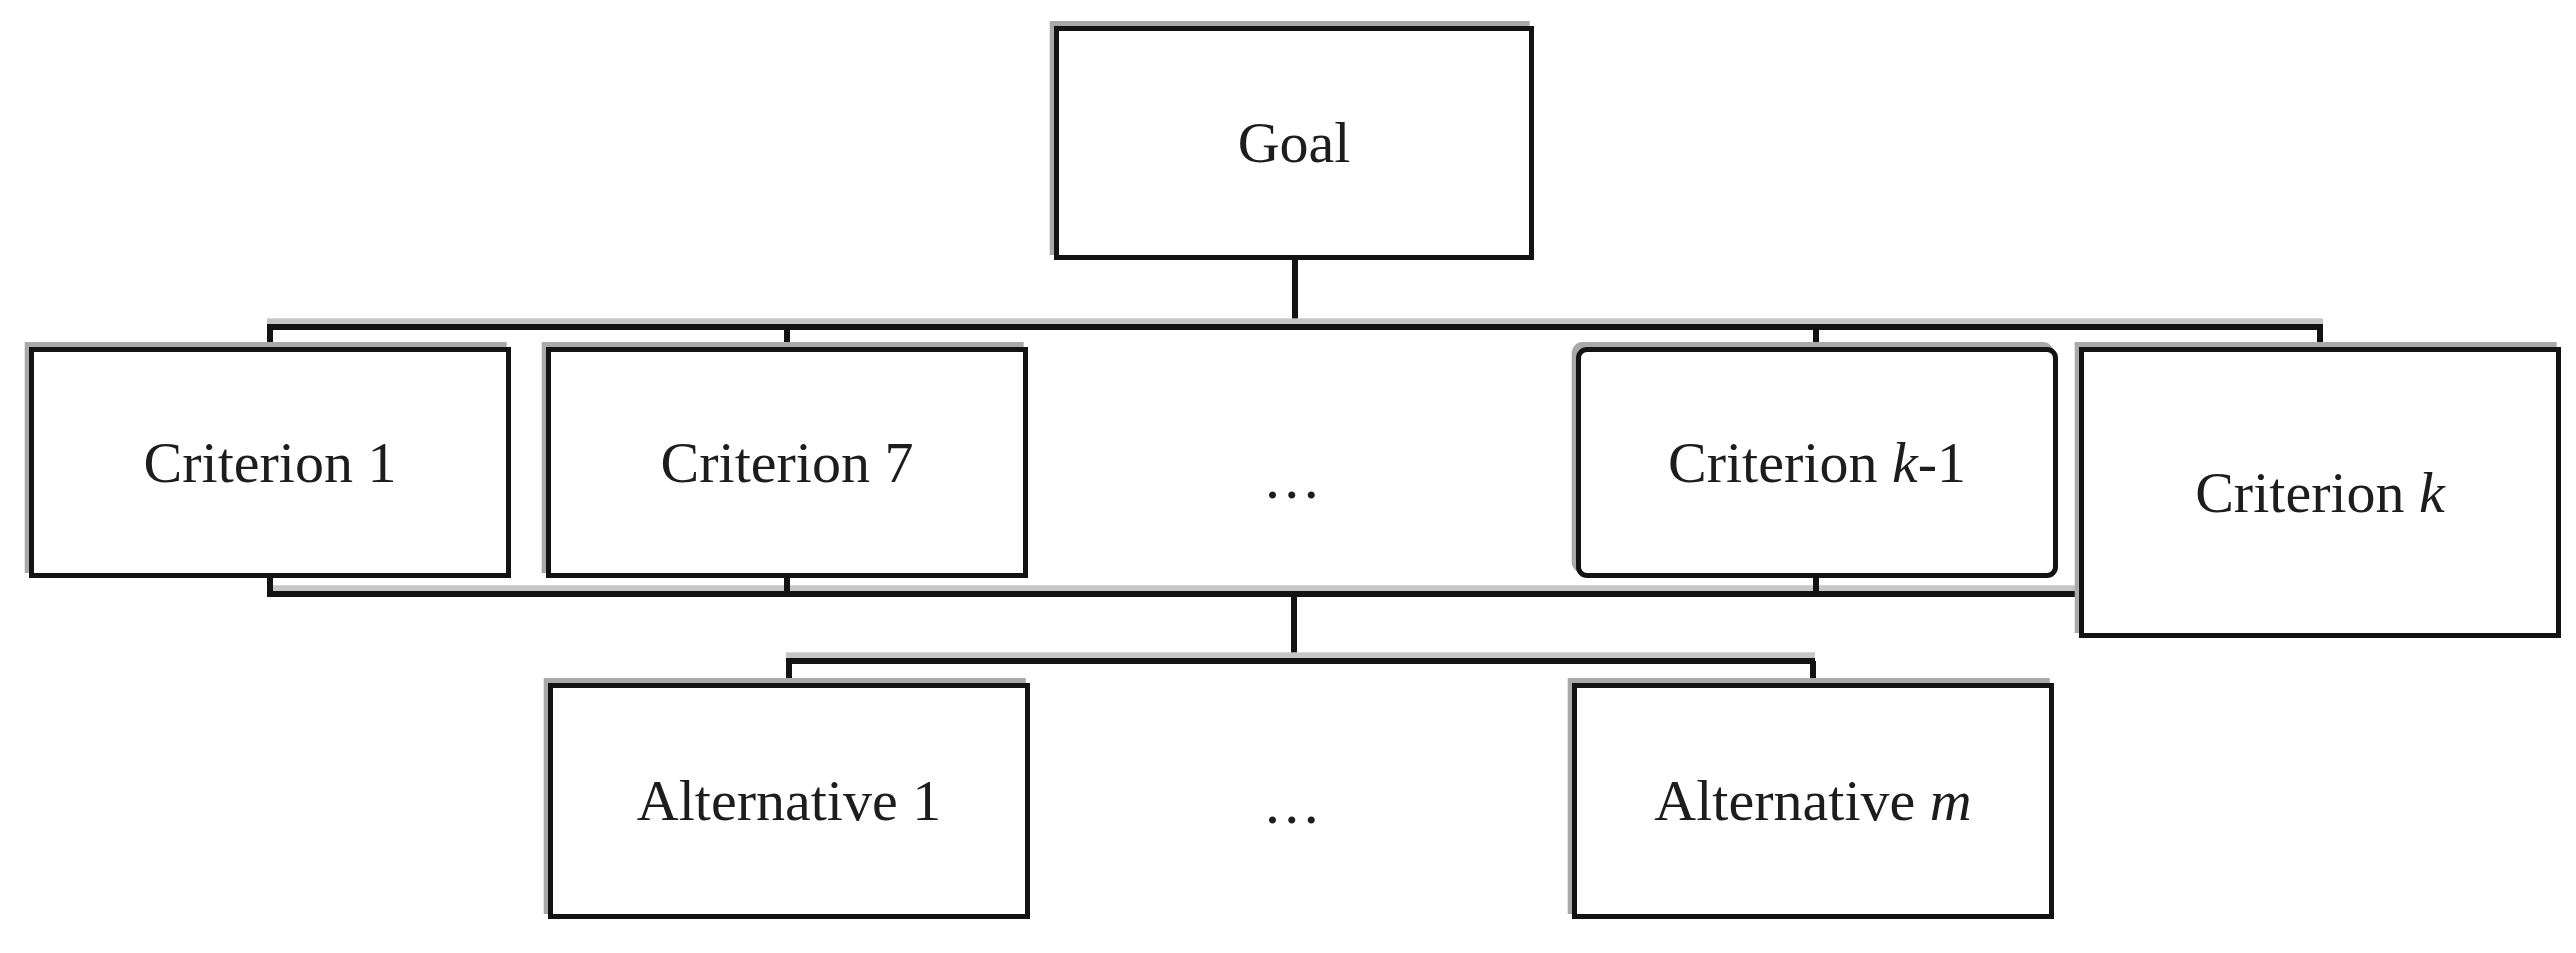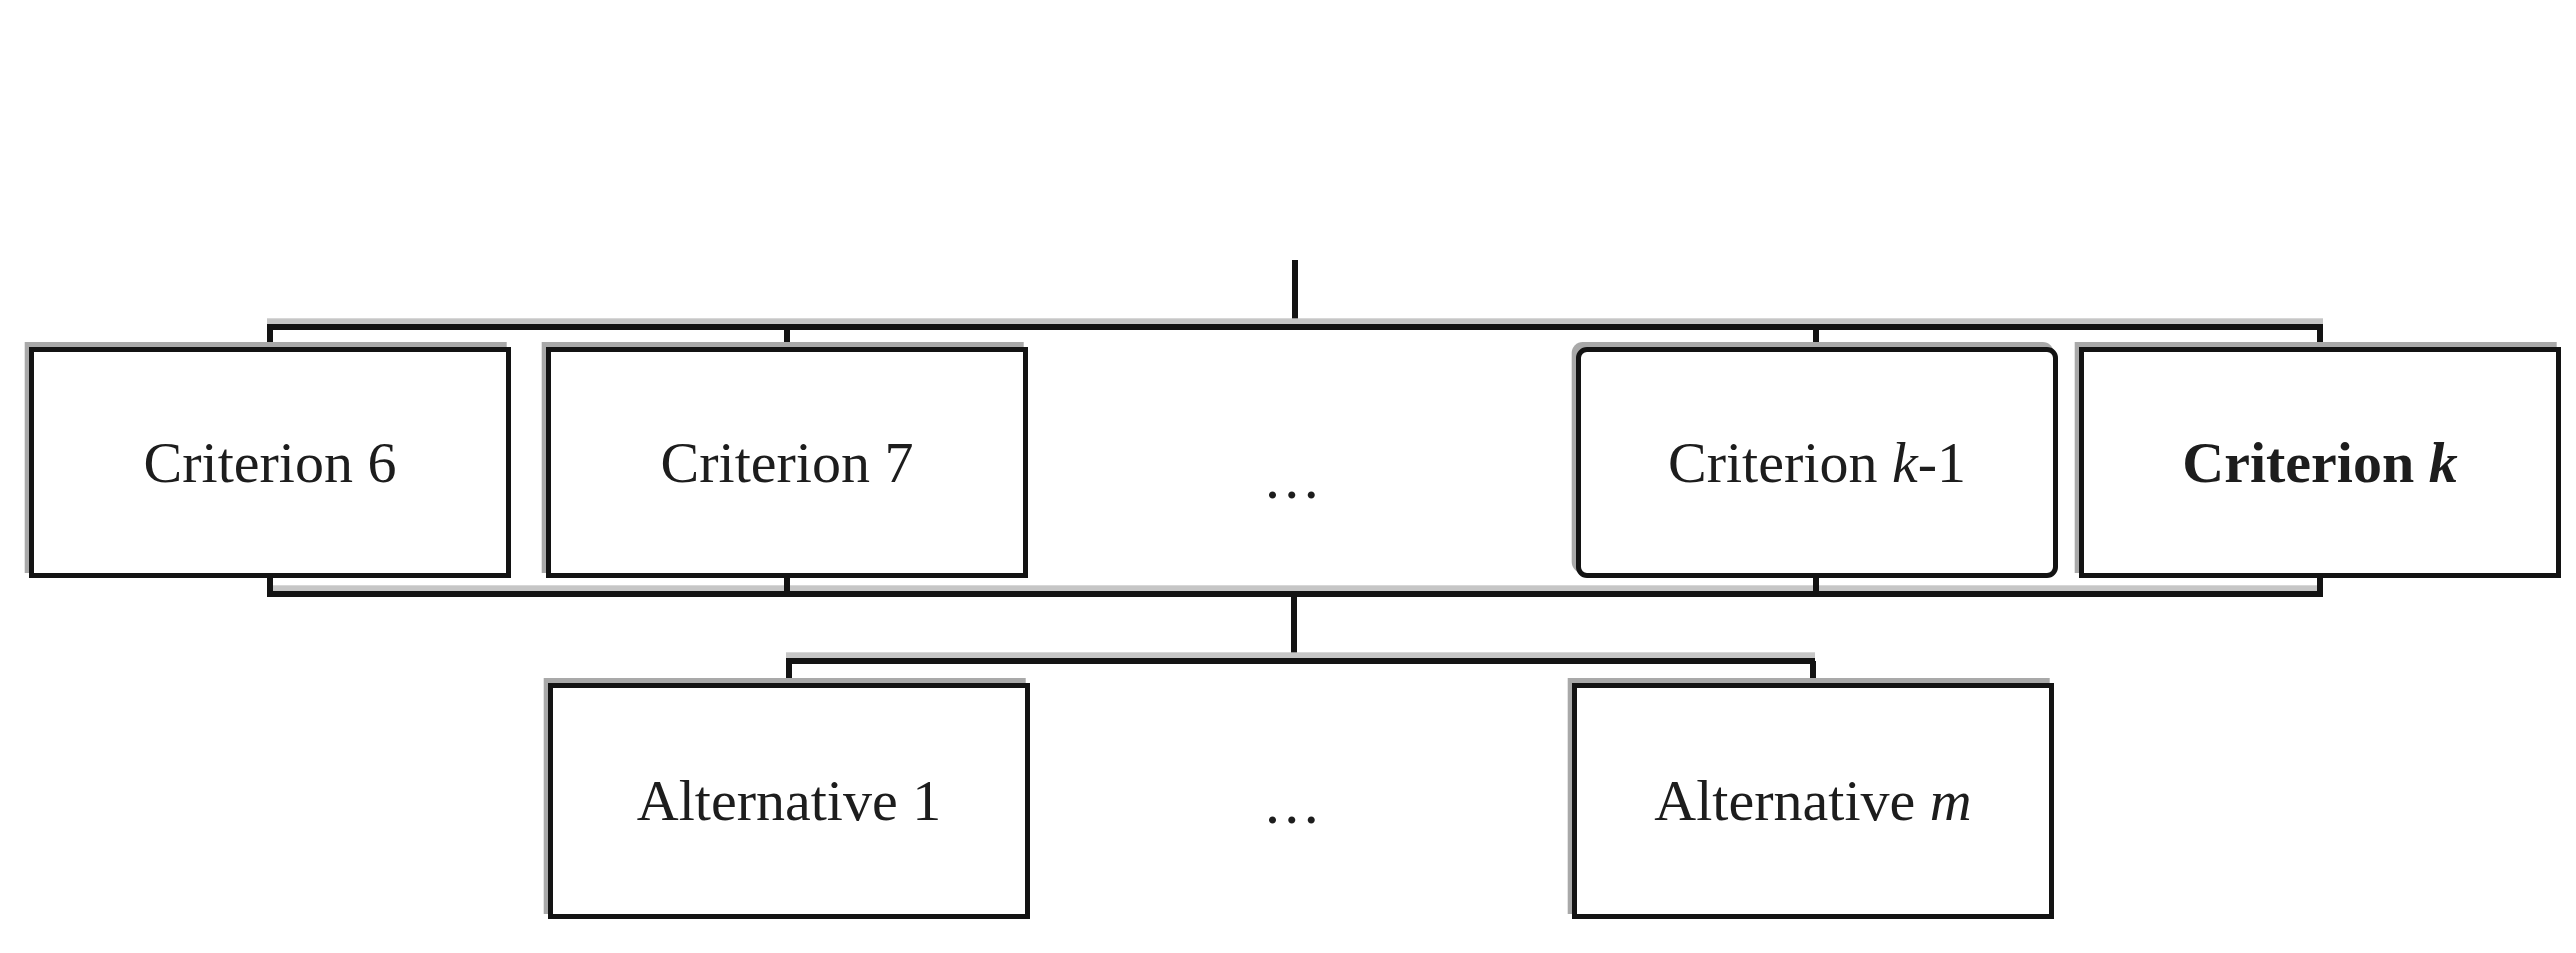--- a/index.html
+++ b/index.html
@@ -34,21 +34,21 @@
     font-size: 58px;
     line-height: 1;
     white-space: nowrap;
     box-shadow: -4.3px -5px 0 0 var(--echo);
   }
   .box .label i { font-style: italic; }
   #goal-box { left: 1054px; top: 26px;  width: 480px; height: 234px; }
   #criterion-1-box  { left: 29px;   top: 347px; width: 482px; height: 231px; }
   #criterion-2-box  { left: 546px;  top: 347px; width: 482px; height: 231px; }
   #criterion-k1-box { left: 1576px; top: 347px; width: 482px; height: 231px; border-radius: 11px; }
-  #criterion-k-box  { left: 2079px; top: 347px; width: 482px; height: 231px; font-weight: bold; }
+  #criterion-k-box  { left: 2079px; top: 347px; width: 482px; height: 291px; }
   #alternative-1-box { left: 548px;  top: 683px; width: 482px; height: 236px; text-align: center; }
   #alternative-m-box { left: 1572px; top: 683px; width: 482px; height: 236px; }
 
   .hline {
     position: absolute;
     height: 5.8px;
     background: var(--line);
     box-shadow: 0 -5.7px 0 0 var(--echo-light);
   }
   #line-criteria-top    { left: 267px;  top: 324px; width: 2056px; }
@@ -101,23 +101,26 @@
   <div class="hline" id="line-criteria-bottom"></div>
   <div class="vline" id="stub-bottom-c1"></div>
   <div class="vline" id="stub-bottom-c2"></div>
   <div class="vline" id="stub-bottom-ck1"></div>
   <div class="vline" id="stub-bottom-ck"></div>
   <div class="vline" id="stub-center-drop"></div>
   <div class="hline" id="line-alternatives"></div>
   <div class="vline" id="stub-alt-1"></div>
   <div class="vline" id="stub-alt-m"></div>
 
+  <div class="box" id="goal-box">
+    <span class="label"><span>Goal</span><i></i><span></span></span>
+  </div>
 
   <div class="box" id="criterion-1-box">
-    <span class="label"><span>Criterion 6</span><i></i><span></span></span>
+    <span class="label"><span>Criterion 1</span><i></i><span></span></span>
   </div>
   <div class="box" id="criterion-2-box">
     <span class="label"><span>Criterion 7</span><i></i><span></span></span>
   </div>
   <div class="dots" id="dots-criteria">...</div>
   <div class="box" id="criterion-k1-box">
     <span class="label"><span>Criterion </span><i>k</i><span>-1</span></span>
   </div>
   <div class="box" id="criterion-k-box">
     <span class="label"><span>Criterion </span><i>k</i><span></span></span>

